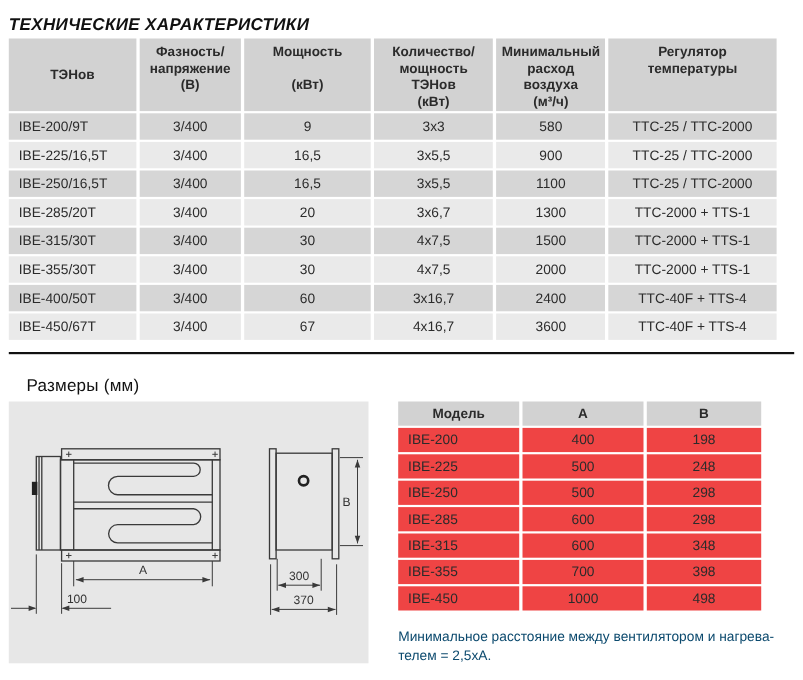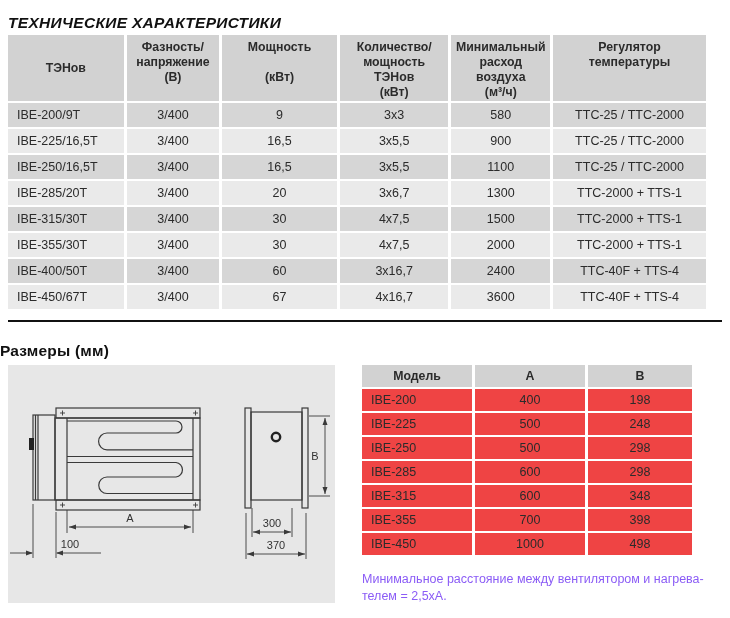--- a/index.html
+++ b/index.html
@@ -6,21 +6,21 @@
   body{
     width:730px;height:618px;position:relative;overflow:hidden;
     font-family:"Liberation Sans","DejaVu Sans",sans-serif;
     color:#2b2b2b;-webkit-font-smoothing:antialiased;
   }
   .page-title{
     position:absolute;left:8px;top:4px;font-size:15.5px;font-weight:bold;
     letter-spacing:.3px;color:#111;font-style:italic;
   }
   .section-title{
-    position:absolute;left:0;top:329px;font-size:15.5px;font-weight:bold;
+    position:absolute;left:24px;top:329px;font-size:15.5px;font-weight:normal;
     letter-spacing:.2px;color:#111;
   }
   .divider{position:absolute;left:8px;top:320px;width:714px;border-top:2px solid #111;}
 
   table{border-collapse:separate;border-spacing:3px 2px;position:absolute;}
   td,th{font-size:12.5px;color:#2b2b2b;}
 
   
   .spec{left:5px;top:33px;width:704px;table-layout:fixed;}
   .spec th{
@@ -39,21 +39,21 @@
     vertical-align:middle;font-size:12.3px;
   }
   .dims td{height:20px;background:#ef4444;text-align:center;vertical-align:middle;}
   .dims td.model{text-align:left;padding-left:9px;}
 
   .drawing-box{
     position:absolute;left:8px;top:365px;width:327px;height:238px;background:#e7e7e7;
   }
   .note{
     position:absolute;left:362px;top:571px;width:348px;font-size:12.5px;
-    line-height:1.35;color:#8b5cf6;white-space:pre-line;
+    line-height:1.35;color:#0c4a6e;white-space:pre-line;
   }
   svg .ln{stroke:#3a3a3a;stroke-width:1.2;fill:none;}
   svg .dim{stroke:#3a3a3a;stroke-width:0.9;fill:none;}
   svg text{font-family:"Liberation Sans","DejaVu Sans",sans-serif;font-size:11px;fill:#333;}
 </style>
 </head>
 <body>
 
 <h1 class="page-title">ТЕХНИЧЕСКИЕ ХАРАКТЕРИСТИКИ</h1>
 

